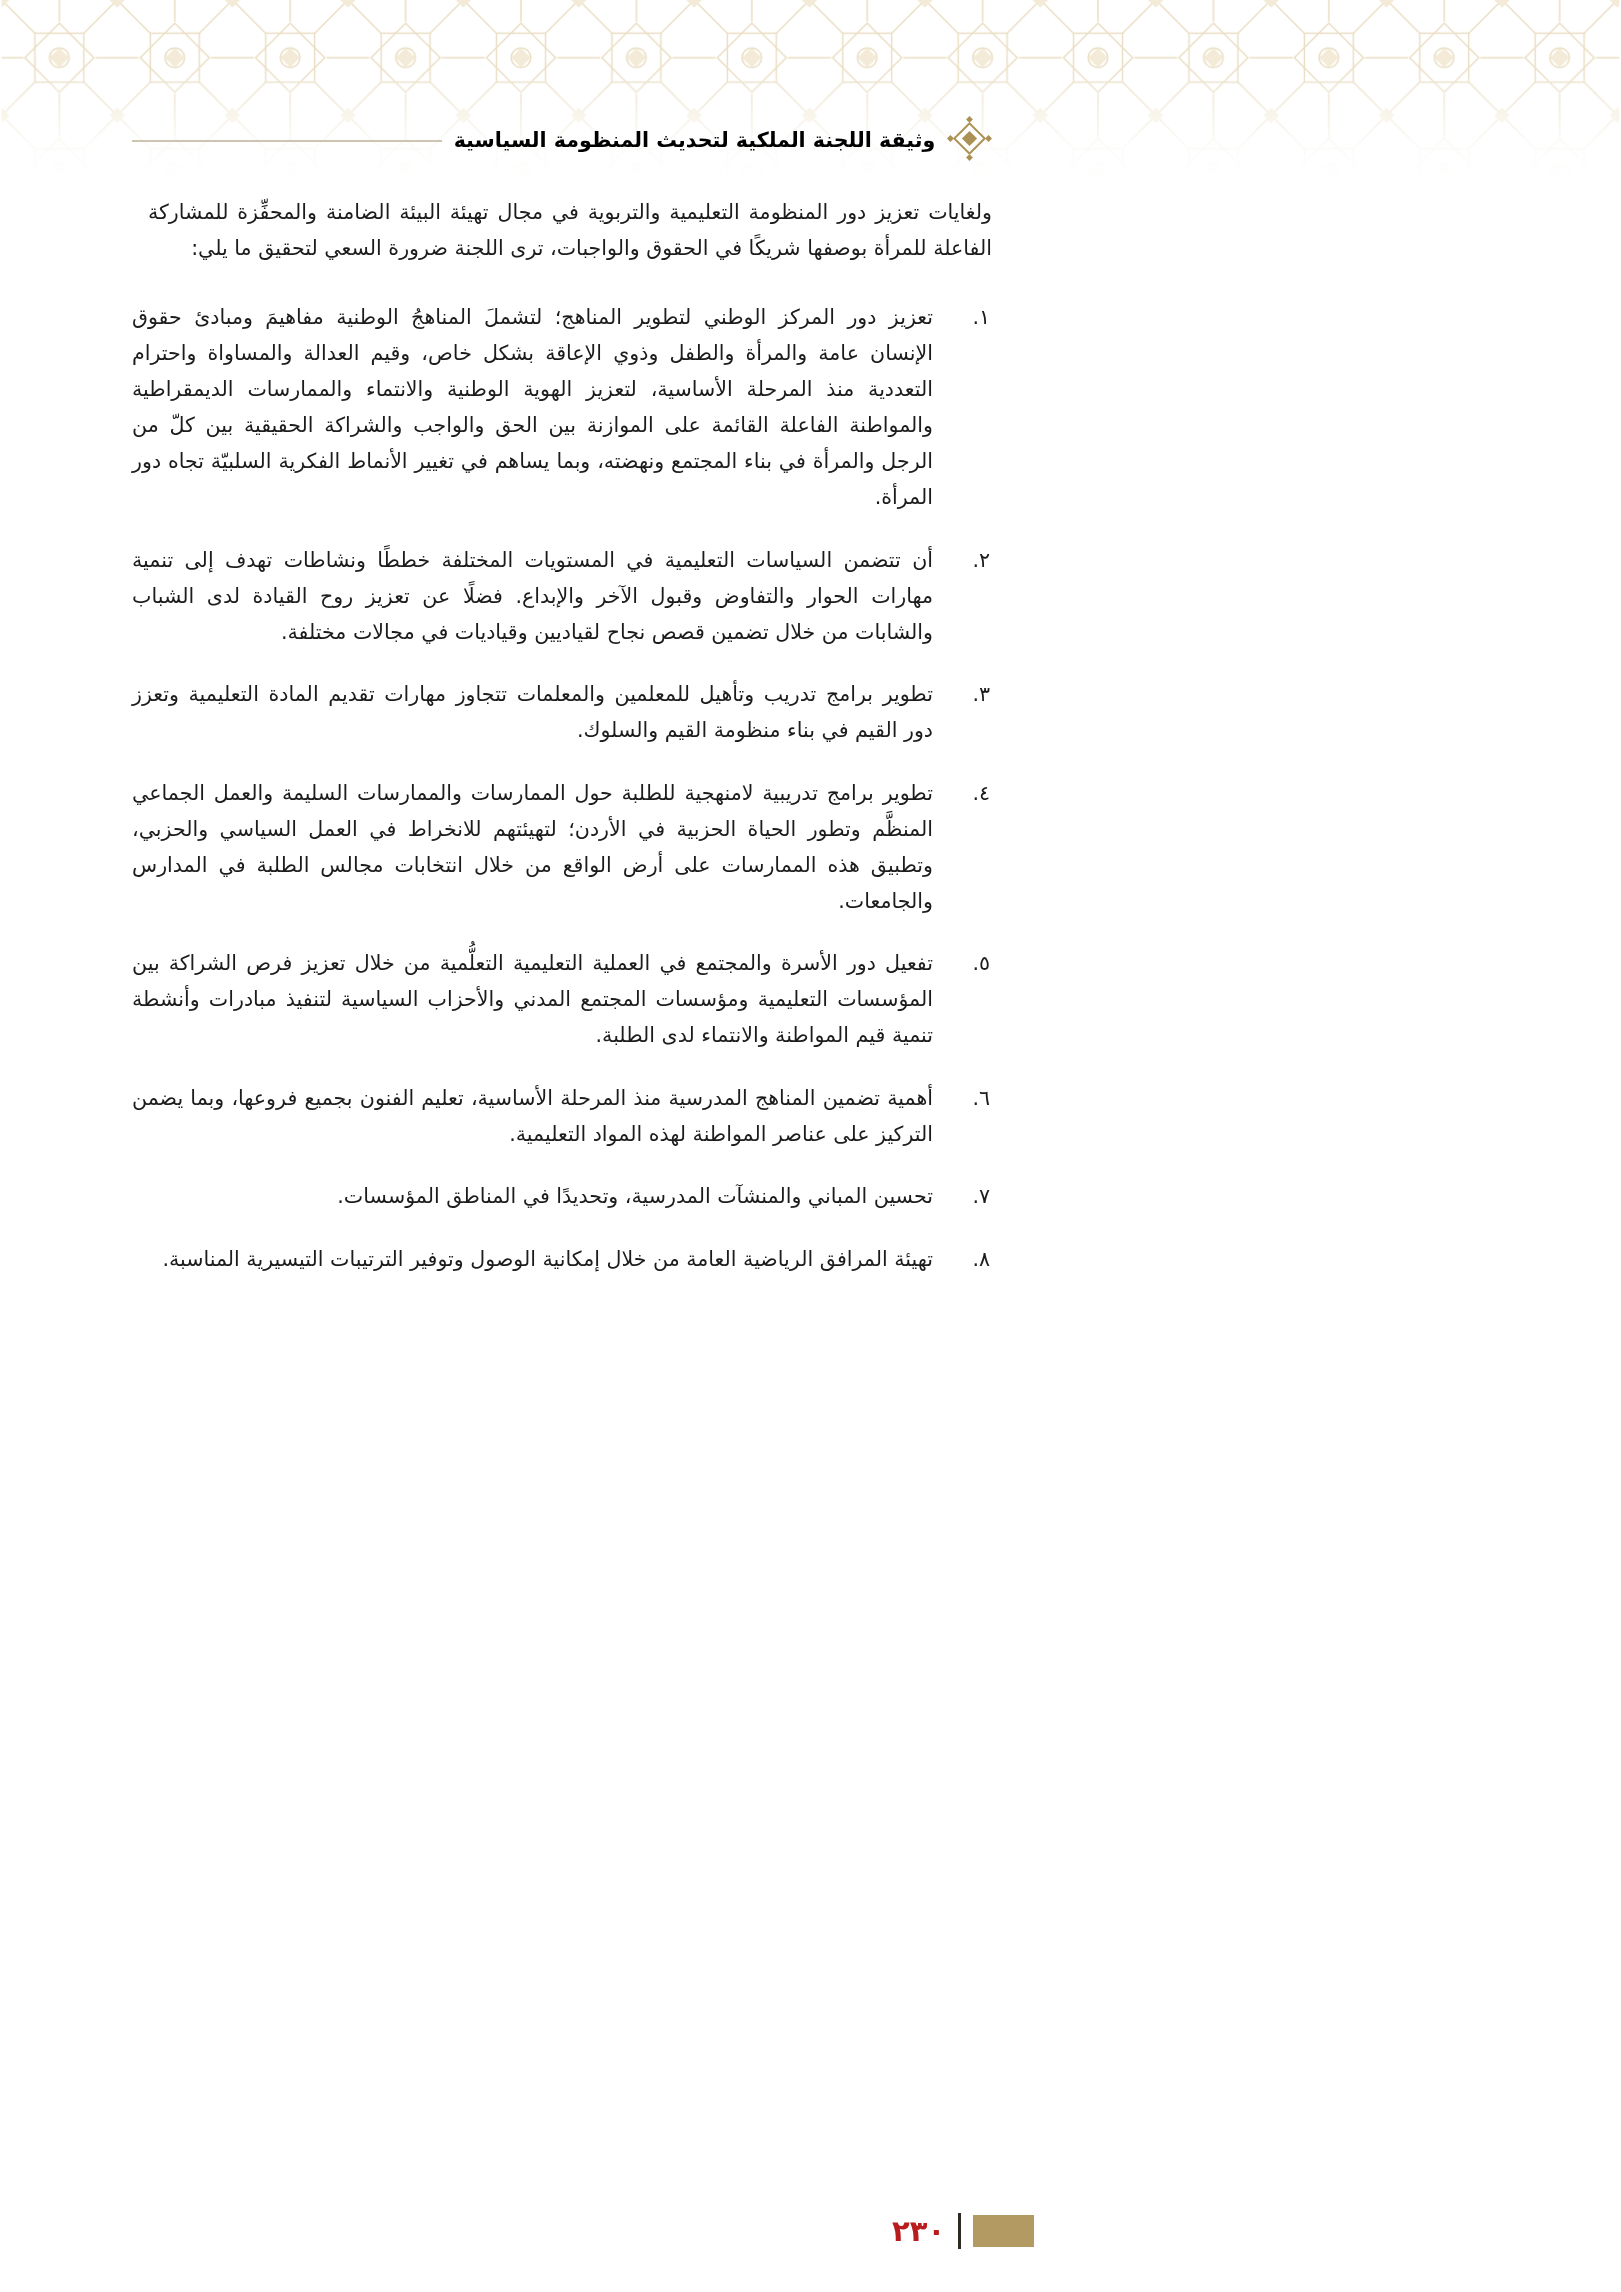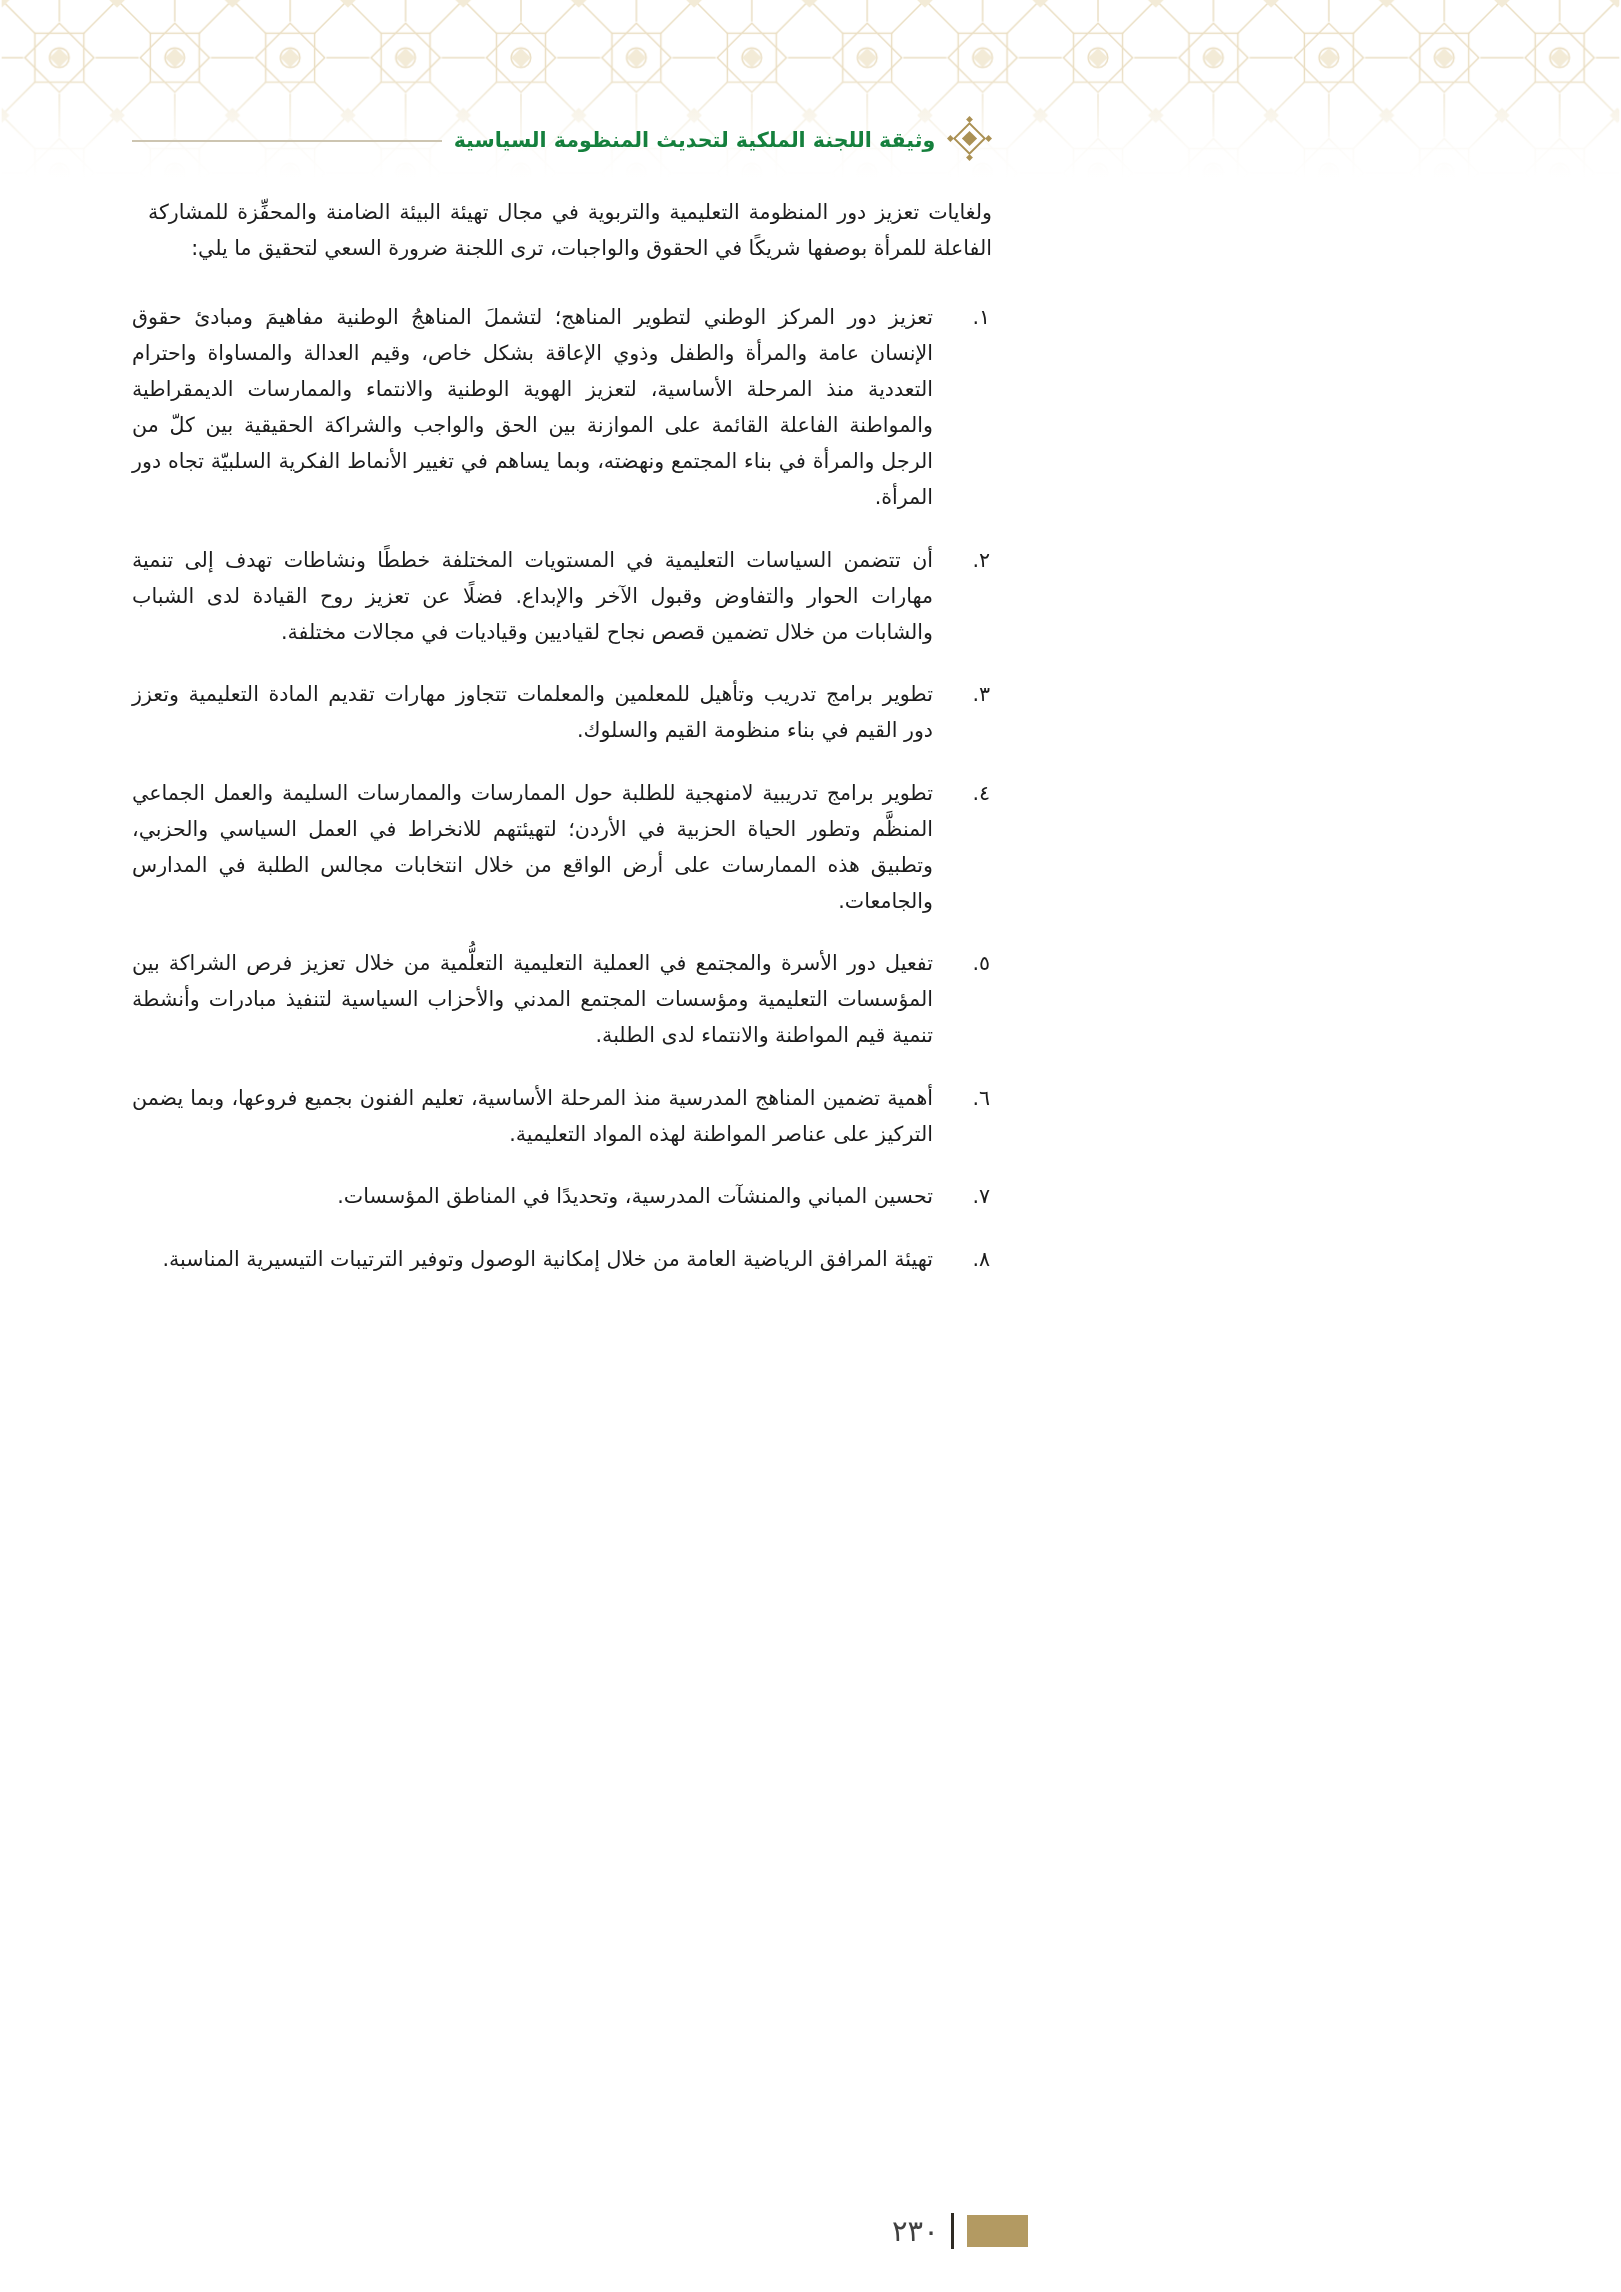--- a/index.html
+++ b/index.html
@@ -21,40 +21,40 @@
     position: absolute; top: 0; left: 0; width: 1621px; height: 178px;
     background: linear-gradient(180deg, rgba(255,255,255,0) 40%, rgba(255,255,255,.85) 82%, #ffffff 100%);
   }
 
   
   .runhead {
     position: absolute; top: 116px; left: 132px; width: 860px;
     display: flex; align-items: center; gap: 11.8px;
   }
   .runhead .title {
-    font-size: 20.6px; font-weight: bold; color: #15803d;
+    font-size: 20.6px; font-weight: bold; color: #000000;
     white-space: nowrap; line-height: 1.4;
   }
   .runhead .rule { flex: 1; height: 2px; background: #cdc5b1; }
 
   
   .content {
     position: absolute; top: 194px; left: 132px; width: 860px;
     font-size: 20.6px; line-height: 36px; text-align: justify;
   }
   .intro { margin-bottom: 33px; margin-left: 16px; }
   .item { position: relative; padding-right: 59px; margin-bottom: 26.5px; }
   .item .num { position: absolute; right: 2px; top: 0; }
 
   
   .footer {
     position: absolute; top: 2213px; left: 892px;
     display: flex; align-items: center; gap: 12.7px; direction: ltr;
   }
-  .footer .pnum { font-size: 29px; font-weight: normal; color: #404040; line-height: 1; }
+  .footer .pnum { font-size: 29px; font-weight: bold; color: #b91c1c; line-height: 1; }
   .footer .vbar { width: 2.9px; height: 36px; background: #2e2a23; }
   .footer .gold { width: 61px; height: 32px; background: #b39a62; }
 </style>
 </head>
 <body>
 
 <div class="page">
 
   <div class="pattern-wrap">
     <svg width="1621" height="178" xmlns="http://www.w3.org/2000/svg" viewBox="0 0 1654 182">

